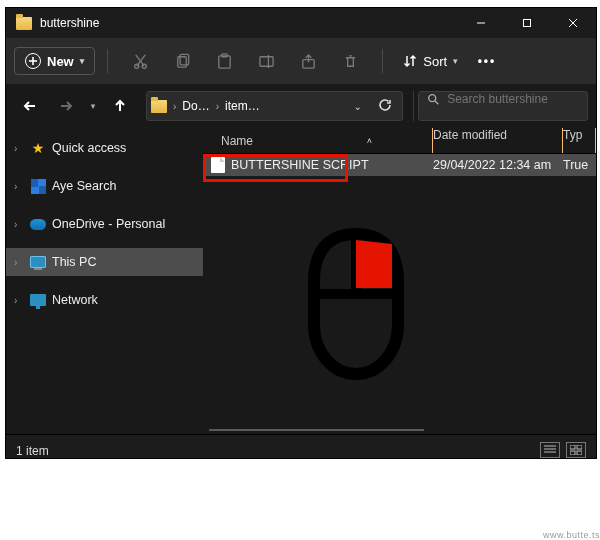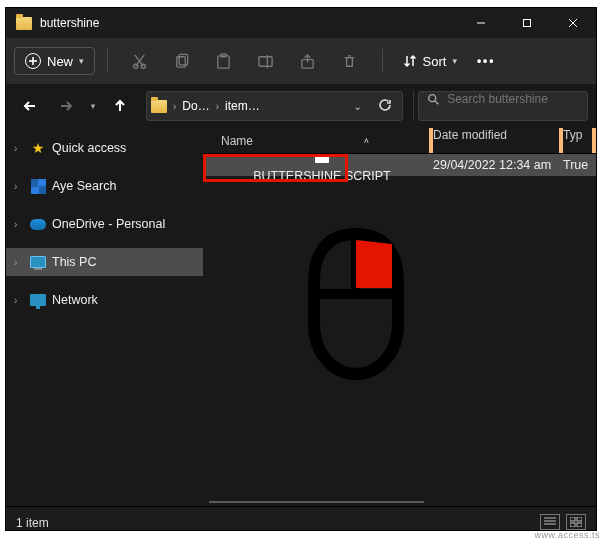--- a/index.html
+++ b/index.html
@@ -10,21 +10,21 @@
     color: #fff;
     width: 600px;
     height: 540px;
     overflow: hidden;
   }
   .window {
     position: absolute;
     left: 6px;
     top: 8px;
     width: 590px;
-    height: 522px;
+    height: 450px;
     background: #1c1c1c;
     display: flex;
     flex-direction: column;
     box-shadow: 0 0 0 1px #000;
   }
   
   .titlebar {
     height: 30px;
     background: #1c1c1c;
     display: flex;
@@ -63,20 +63,21 @@
     gap: 2px;
   }
   .newbtn {
     display:flex; align-items:center; gap:6px;
     border:1px solid #555;
     border-radius:4px;
     padding: 5px 10px;
     color:#fff;
     background:#2b2b2b;
     font-size:13px;
+    font-weight:bold;
   }
   .newbtn .plus-circle {
     width:16px; height:16px; border:1.5px solid #fff; border-radius:50%;
     display:flex; align-items:center; justify-content:center;
   }
   .newbtn .plus-circle svg { width:8px; height:8px; stroke:#fff; stroke-width:1.6; }
   .newbtn .chev { font-size:9px; color:#ccc; }
   .toolbar .sep { width:1px; height:24px; background:#4a4a4a; margin:0 10px; }
   .tbtn {
     width:40px; height:40px;
@@ -187,28 +188,28 @@
   }
   .cols {
     display:flex; align-items:center;
     height:26px; border-bottom:1px solid #000;
     color:#ccc; font-size:12px;
   }
   .col-name { width:230px; padding-left:18px; display:flex; align-items:center; gap:90px;}
   .col-name .sortup { font-size:9px; color:#ddd; margin-left:auto; margin-right:60px;}
   .col-date { width:130px; }
   .col-type { flex:1; }
-  .colhdr { border-right:4px solid #fdba74; height:100%; display:flex; }
+  .colhdr { border-right:1px solid #fdba74; height:100%; display:flex; }
   .filelist { position:relative; flex:1; overflow:hidden; }
   .filerow {
     display:flex; align-items:center;
     height:22px; color:#eee; font-size:12.5px;
     background:#4d4d4d;
   }
-  .filerow .namecell { width:230px; display:flex; align-items:center; gap:6px; padding-left:8px;flex-direction:column;}
+  .filerow .namecell { width:230px; display:flex; align-items:center; gap:6px; padding-left:8px;}
   .filerow .datecell { width:130px; }
   .filerow .typecell { flex:1; }
   .file-icon {
     width:14px; height:16px; background:#fff; border-radius:1px; position:relative; flex-shrink:0;
   }
   .file-icon::before{content:"";position:absolute;right:0;top:0;width:5px;height:5px;background:#ccc;clip-path:polygon(0 0,100% 100%,0 100%);}
   .red-box {
     position:absolute;
     left:0; top:0;
     width:145px; height:28px;
@@ -464,13 +465,13 @@
     <svg viewBox="0 0 120 152">
       <path d="M60 6 C30 6 18 26 18 54 V96 c0 30 20 50 42 50 s42 -20 42 -50 V54 C102 26 90 6 60 6 Z" fill="none" stroke="#000" stroke-width="12"></path>
       <line x1="60" y1="8" x2="60" y2="70" stroke="#000" stroke-width="10"></line>
       <line x1="20" y1="66" x2="100" y2="66" stroke="#000" stroke-width="10"></line>
       <path d="M60 12 L96 16 C96 34 96 50 96 60 L60 60 Z" fill="#e51400"></path>
     </svg>
   </div>
 
 </div>
 
-<span class="watermark">www.access.ts</span>
+<span class="watermark">www.butte.ts</span>
 
 </body></html>

